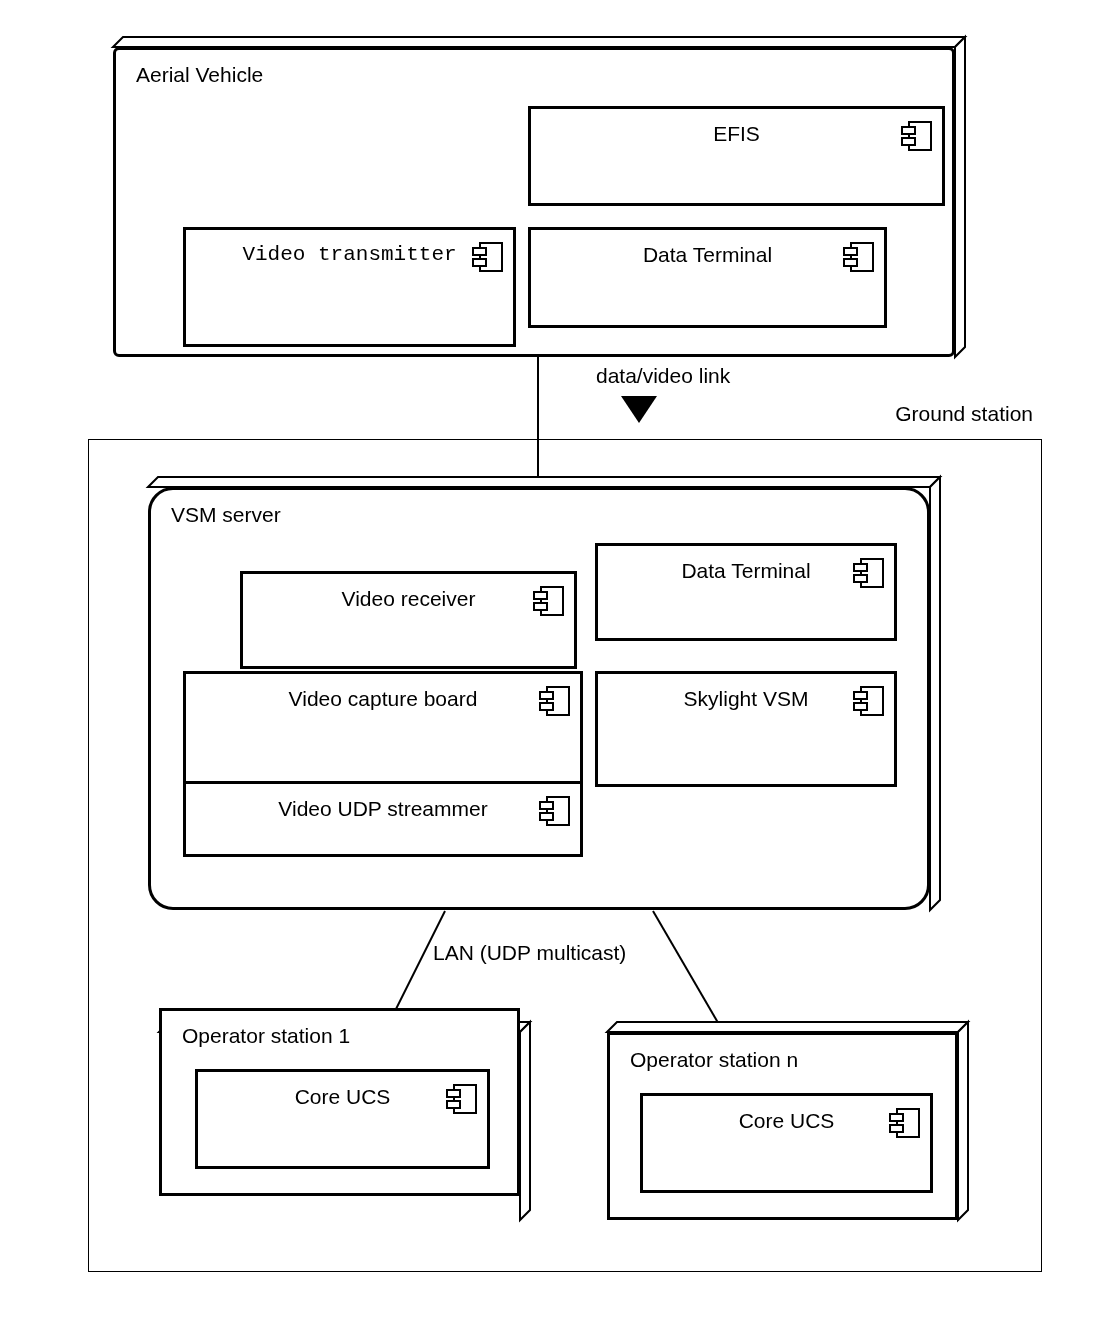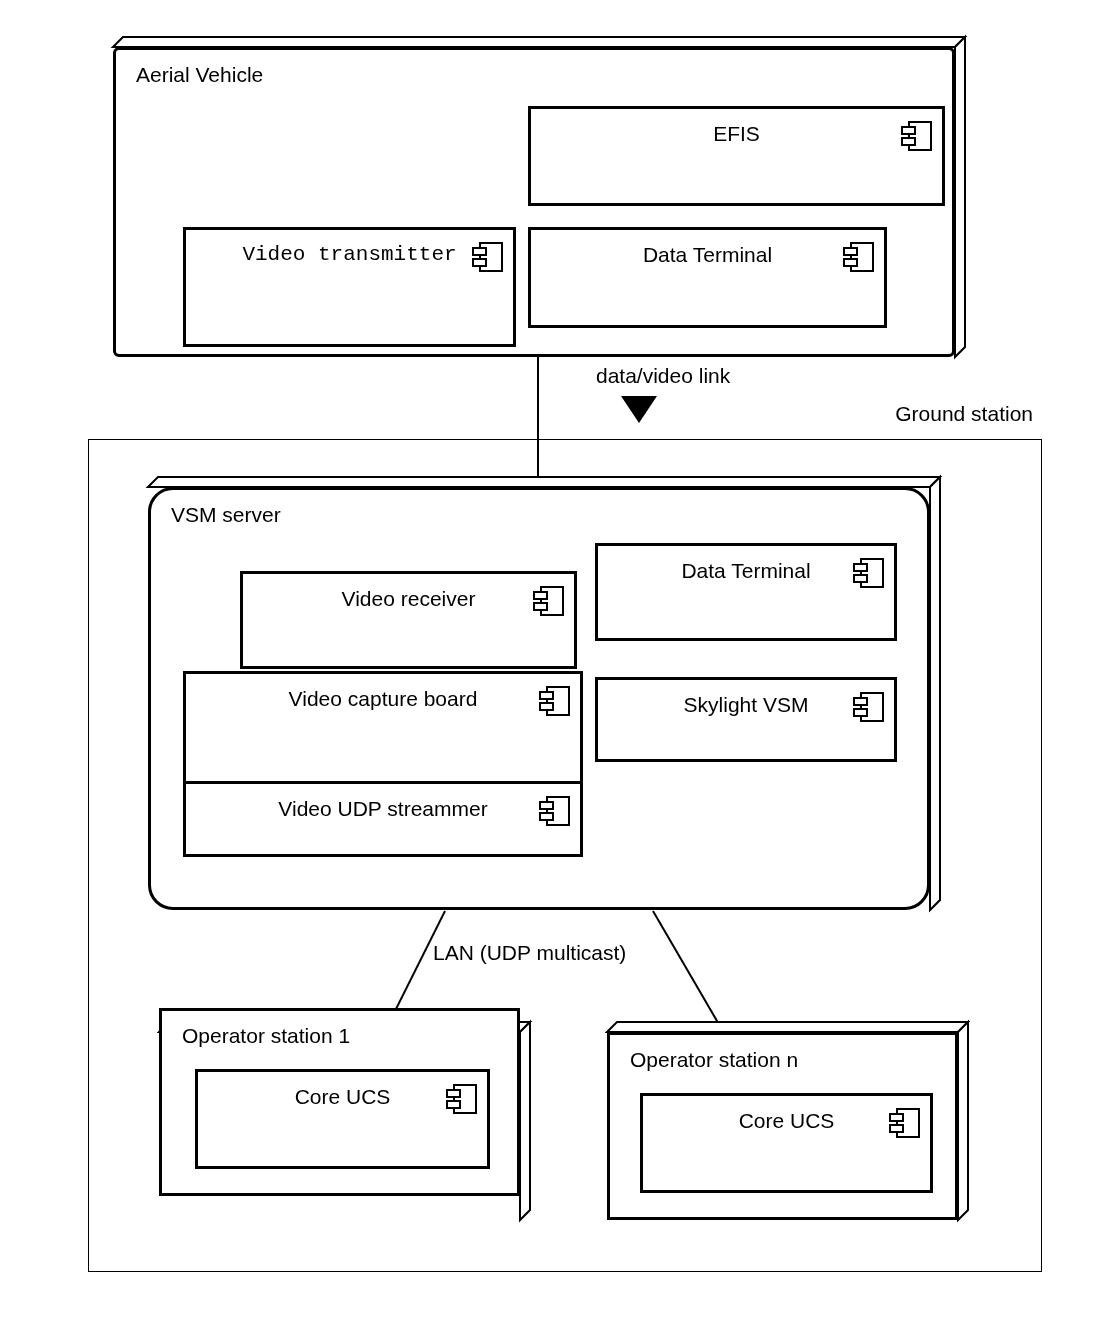--- a/index.html
+++ b/index.html
@@ -133,21 +133,21 @@
       <span class="cicon"></span>
     </div>
     <div class="comp" style="left:444px; top:53px; width:302px; height:98px;">
       <span class="comp-label">Data Terminal</span>
       <span class="cicon"></span>
     </div>
     <div class="comp" style="left:32px; top:181px; width:400px; height:117px;">
       <span class="comp-label">Video capture board</span>
       <span class="cicon"></span>
     </div>
-    <div class="comp" style="left:444px; top:181px; width:302px; height:85px;margin-top:6px;">
+    <div class="comp" style="left:444px; top:181px; width:302px; height:116px;">
       <span class="comp-label">Skylight VSM</span>
       <span class="cicon"></span>
     </div>
     <div class="comp" style="left:32px; top:291px; width:400px; height:76px;">
       <span class="comp-label">Video UDP streammer</span>
       <span class="cicon"></span>
     </div>
   </div>
 
   <div class="node" style="left:159px; top:1008px; width:361px; height:188px;">

